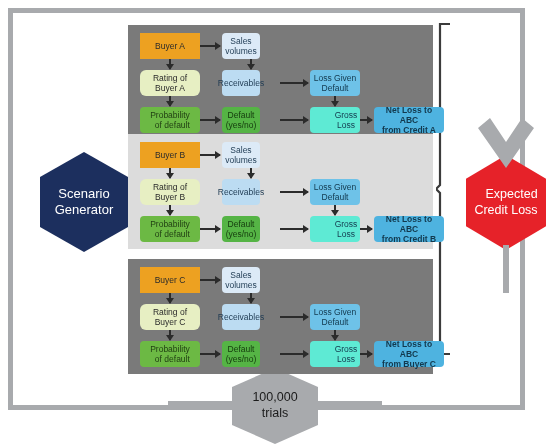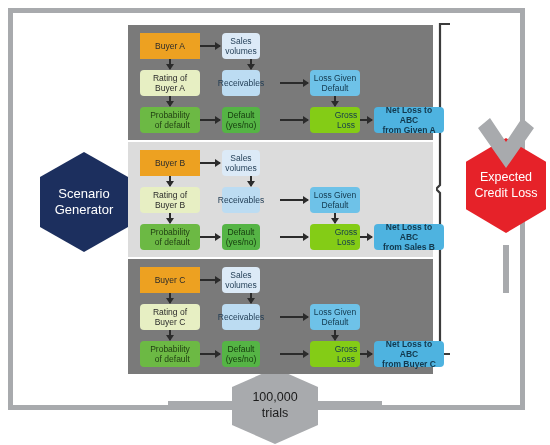--- a/index.html
+++ b/index.html
@@ -16,56 +16,57 @@
   .hex{
     position:absolute;display:flex;align-items:center;justify-content:center;
     text-align:center;line-height:1.25;color:#ffffff;
     clip-path:polygon(50% 0%,100% 25%,100% 75%,50% 100%,0% 75%,0% 25%);
   }
   #scenario-hex{
     left:40px;top:152px;width:88px;height:100px;background:#1c2f5e;
     font-size:13px;
   }
   #ecl-hex{
-    left:466px;top:138px;width:80px;height:95px;background:#e62229;
+    left:466px;top:155px;width:80px;height:95px;background:#e62229;
     font-size:12.5px;
+    text-align:right;
   }
   #trials-hex{
     left:232px;top:368px;width:86px;height:76px;background:#a8aaad;
     color:#1b1b1b;font-size:12.5px;
   }
   #trials-line-left{position:absolute;left:168px;top:401px;width:66px;height:6px;background:#a8aaad;}
   #trials-line-right{position:absolute;left:316px;top:401px;width:66px;height:6px;background:#a8aaad;}
   #ecl-stem{position:absolute;left:503px;top:245px;width:6px;height:48px;background:#a8aaad;}
 
   
   #big-arrow{position:absolute;left:473px;top:110px;width:66px;height:60px;}
 
   
   .panel{position:absolute;left:128px;width:305px;height:115px;}
   .panel.dark{background:#7a7a7a;}
   .panel.light{background:#dcdcdc;}
   #panel-a{top:25px;}
-  #panel-b{top:142px;}
+  #panel-b{top:134px;}
   #panel-c{top:259px;}
 
   
   .node{
     position:absolute;display:flex;align-items:center;justify-content:center;
     text-align:center;border-radius:4px;font-size:8.5px;line-height:1.2;
     box-sizing:border-box;padding:1px 2px;
   }
   .buyer     {background:#eda121;color:#2b2b2b;border-radius:0;}
-  .rating    {background:#e7efc3;color:#2b2b2b;}
+  .rating    {background:#e7efc3;color:#2b2b2b;border-radius:6px;}
   .prob      {background:#6cb944;color:#1f3d12;text-align:right;}
   .sales     {background:#dceaf7;color:#1e3a52;}
   .recv      {background:#bcdcf2;color:#1e3a52;}
   .deflt     {background:#55b445;color:#143a0d;}
   .lgd       {background:#6ec2e8;color:#12384d;}
-  .gross     {background:#84cc16;color:#12384d;padding-left:24px;}
+  .gross     {background:#5eead4;color:#12384d;padding-left:24px;}
   .netloss   {background:#4eb3e0;color:#12384d;}
 
   
   .c1{left:12px;width:60px;}
   .c2{left:94px;width:38px;}
   .c3{left:182px;width:50px;}
   .c4{left:246px;width:70px;font-weight:bold;}
   .r1{top:8px;height:26px;}
   .r2{top:45px;height:26px;}
   .r3{top:82px;height:26px;}
@@ -148,21 +149,21 @@
   <div class="node lgd    c3 r2">
     <div>
       <div>Loss Given</div>
       <div>Default</div>
     </div>
   </div>
   <div class="node gross  c3 r3">Gross Loss</div>
   <div class="node netloss c4 r3">
     <div>
       <div>Net Loss to ABC</div>
-      <div>from Given A</div>
+      <div>from Credit A</div>
     </div>
   </div>
   <div class="harrow" style="left:72px;top:20px;width:20px;"></div>
   <div class="harrow" style="left:72px;top:94px;width:20px;"></div>
   <div class="harrow" style="left:152px;top:57px;width:28px;"></div>
   <div class="harrow" style="left:152px;top:94px;width:28px;"></div>
   <div class="harrow" style="left:232px;top:94px;width:12px;"></div>
   <div class="varrow" style="left:41px;top:34px;height:10px;"></div>
   <div class="varrow" style="left:41px;top:71px;height:10px;"></div>
   <div class="varrow" style="left:122px;top:34px;height:10px;"></div>
@@ -199,21 +200,21 @@
   <div class="node lgd    c3 r2">
     <div>
       <div>Loss Given</div>
       <div>Default</div>
     </div>
   </div>
   <div class="node gross  c3 r3">Gross Loss</div>
   <div class="node netloss c4 r3">
     <div>
       <div>Net Loss to ABC</div>
-      <div>from Sales B</div>
+      <div>from Credit B</div>
     </div>
   </div>
   <div class="harrow" style="left:72px;top:20px;width:20px;"></div>
   <div class="harrow" style="left:72px;top:94px;width:20px;"></div>
   <div class="harrow" style="left:152px;top:57px;width:28px;"></div>
   <div class="harrow" style="left:152px;top:94px;width:28px;"></div>
   <div class="harrow" style="left:232px;top:94px;width:12px;"></div>
   <div class="varrow" style="left:41px;top:34px;height:10px;"></div>
   <div class="varrow" style="left:41px;top:71px;height:10px;"></div>
   <div class="varrow" style="left:122px;top:34px;height:10px;"></div>

